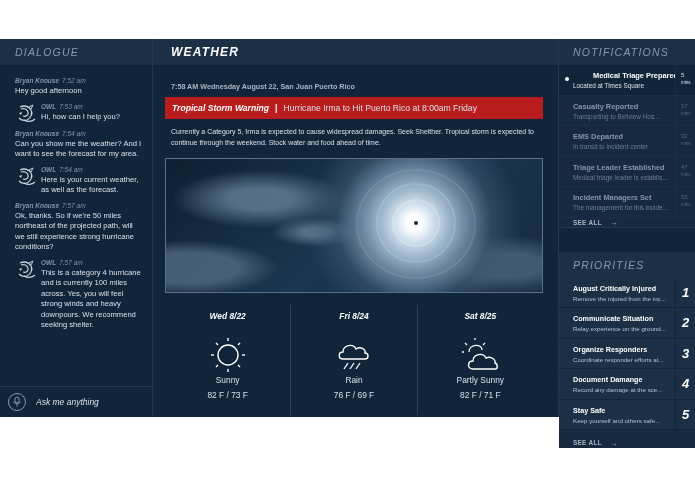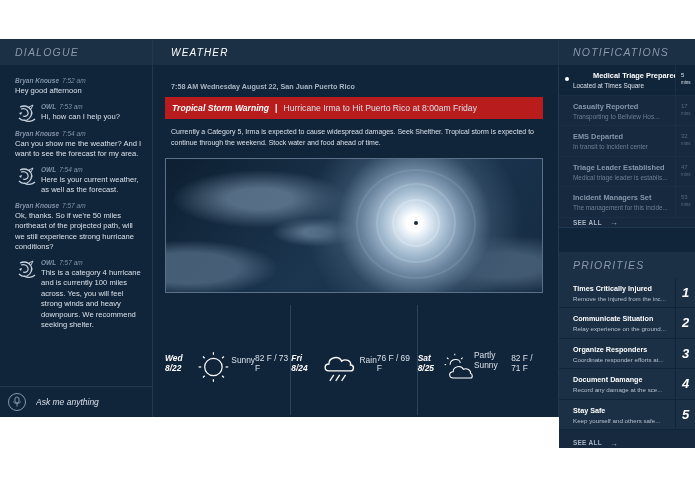--- a/index.html
+++ b/index.html
@@ -13,21 +13,21 @@
   
   .col-left { width: 153px; height: 100%; border-right: 1px solid #1f3953; position: relative; display: flex; flex-direction: column; }
   .col-mid { width: 406px; height: 100%; border-right: 1px solid #1f3953; position: relative; }
   .col-right { width: 136px; height: 100%; position: relative; display: flex; flex-direction: column; }
 
   .panel-header {
     height: 26px; background: #1b2f45; display: flex; align-items: center;
     padding-left: 15px; font-style: italic; letter-spacing: 1.2px; font-size: 10.5px;
     color: #8b9aab; flex-shrink: 0;
   }
-  .panel-header.active { color: #ffffff; font-weight: normal; font-size: 10px; padding-left: 18px; }
+  .panel-header.active { color: #ffffff; font-weight: bold; font-size: 12px; padding-left: 18px; }
 
   
   .dialogue { flex: 1; padding: 12px 10px 0 15px; overflow: hidden; }
   .msg { margin-bottom: 6px; }
   .msg .meta { font-size: 6.5px; color: #8293a5; margin-bottom: 2px; }
   .msg .meta .who { font-weight: bold; font-style: italic; }
   .msg .meta .time { font-style: italic; margin-left: 3px; }
   .msg .text { font-size: 7.6px; line-height: 10.5px; color: #d8e0e8; }
   .msg.owl { display: flex; margin-left: 1px; }
   .msg.owl .avatar { width: 22px; height: 20px; margin-right: 2px; flex-shrink: 0; margin-top: 1px; }
@@ -60,21 +60,21 @@
       radial-gradient(ellipse at 25% 30%, rgba(130,155,180,0.6) 0 8%, rgba(20,40,60,0) 22%),
       radial-gradient(ellipse at 40% 55%, rgba(150,175,200,0.5) 0 4%, rgba(20,40,60,0) 14%),
       radial-gradient(ellipse at 90% 80%, rgba(120,145,170,0.45) 0 8%, rgba(20,40,60,0) 20%),
       radial-gradient(ellipse at 6% 82%, rgba(90,115,140,0.7) 0 10%, rgba(20,40,60,0) 18%),
       linear-gradient(135deg, #0d1f31, #1c3650 50%, #142a41);
   }
   .sat .eye { position: absolute; left: 248px; top: 62px; width: 4px; height: 4px; border-radius: 50%; background: #1a2a3a; }
   .sat .swirl { position: absolute; border-radius: 50%; border: 2px solid rgba(200,220,235,0.25); }
 
   .forecast { position: absolute; left: 12px; top: 266px; width: 378px; height: 110px; display: flex; }
-  .day { flex: 1; display: flex; flex-direction: row; align-items: center; position: relative; }
+  .day { flex: 1; display: flex; flex-direction: column; align-items: center; position: relative; text-align: right; }
   .day + .day { border-left: 1px solid #2a4460; }
   .day .dname { font-size: 8.4px; font-weight: bold; font-style: italic; color: #ffffff; margin-top: 6px; }
   .day .icon { width: 40px; height: 40px; margin-top: 14px; }
   .day .cond { font-size: 8.4px; color: #d8e0e8; }
   .day .temps { font-size: 8.4px; color: #d8e0e8; margin-top: 5px; }
 
   
   .notif { height: 30.5px; display: flex; border-bottom: 1px solid #1a2f45; position: relative; }
   .notif .content { flex: 1; padding: 6px 0 0 14px; overflow: hidden; }
   .notif .ntitle { font-size: 7.4px; font-weight: bold; color: #8596a8; white-space: nowrap; }
@@ -295,21 +295,21 @@
     <div class="see-all">
       <span>SEE ALL</span>
       <span class="arrow">→</span>
     </div>
 
     <div class="panel-header prio-header" style="padding-left:14px;">PRIORITIES</div>
 
     <div>
       <div class="prio">
         <div class="content">
-          <div class="ptitle">Times Critically Injured</div>
+          <div class="ptitle">August Critically Injured</div>
           <div class="psub">Remove the injured from the inc...</div>
         </div>
         <div class="pnum">1</div>
       </div>
       <div class="prio">
         <div class="content">
           <div class="ptitle">Communicate Situation</div>
           <div class="psub">Relay experience on the ground...</div>
         </div>
         <div class="pnum">2</div>

